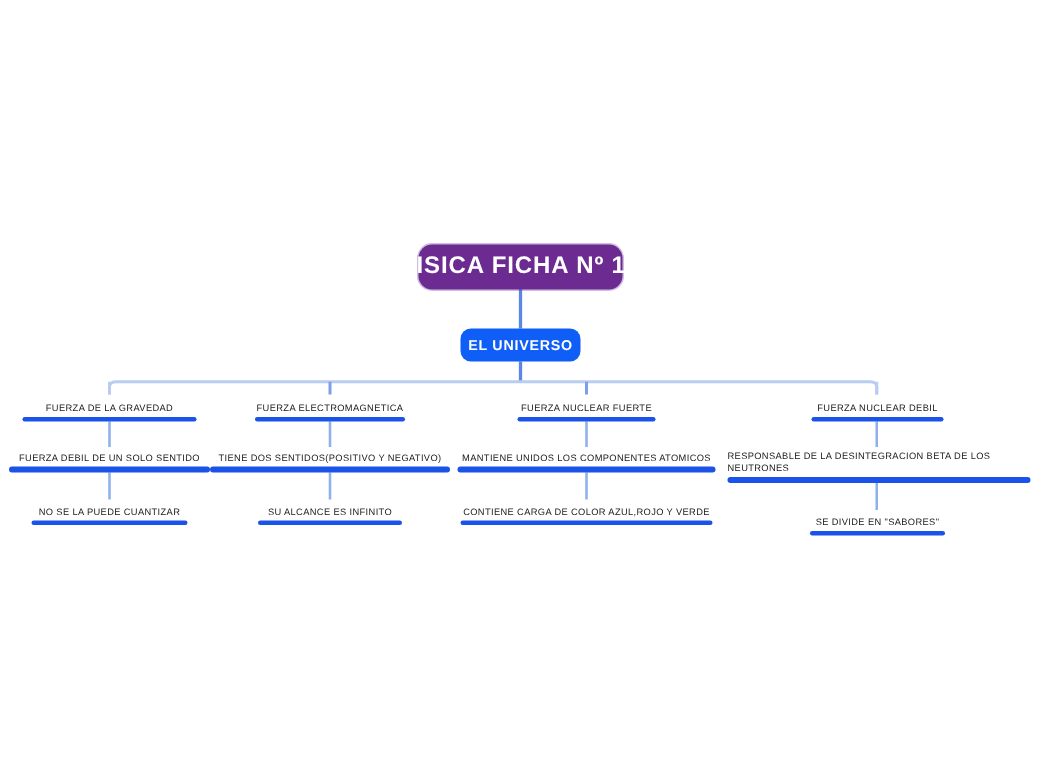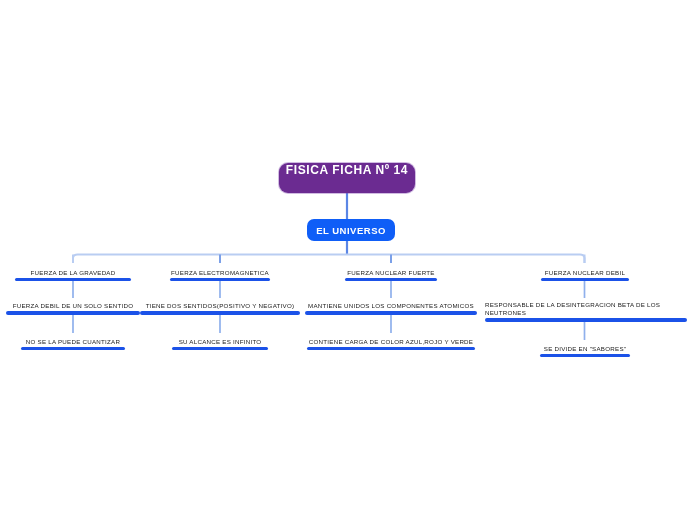--- a/index.html
+++ b/index.html
@@ -32,24 +32,25 @@
     pointer-events: none;
   }
 
   
   .root-node {
     position: absolute;
     box-sizing: border-box;
     border-radius: 9px;
     background: #6b2b91;
     color: #ffffff;
-    font-size: 12px;
+    font-size: 16px;
     font-weight: bold;
     letter-spacing: 0.6px;
     display: flex;
+    align-items: center;
     justify-content: center;
     padding: 0 18px;
     white-space: nowrap;
     box-shadow: 0 0 0 1px rgba(120,60,170,0.35);
   }
 
   
   .universe-node {
     position: absolute;
     box-sizing: border-box;
@@ -124,21 +125,21 @@
     <line x1="73" y1="315" x2="73" y2="333" stroke="#8fb0ec" stroke-width="1.7"></line>
     <line x1="220" y1="315" x2="220" y2="333" stroke="#8fb0ec" stroke-width="1.7"></line>
     <line x1="391" y1="315" x2="391" y2="333" stroke="#8fb0ec" stroke-width="1.7"></line>
     <line x1="584.5" y1="322" x2="584.5" y2="340" stroke="#8fb0ec" stroke-width="1.7"></line>
   </svg>
 
   <div class="root-node" style="left:279px; top:163px; width:136px; height:30px;">
     <span>FISICA FICHA Nº 14</span>
   </div>
 
-  <div class="universe-node" style="left:307px; top:219px; width:88px; height:22px;">
+  <div class="universe-node" style="left:307px; top:219px; width:80px; height:22px;">
     <span>EL UNIVERSO</span>
   </div>
 
   <div class="uline-node depth-1" style="left:15px; top:263px; width:116px; height:18px;">
     <div class="uline-text">FUERZA DE LA GRAVEDAD</div>
     <div class="uline-bar"></div>
   </div>
 
   <div class="uline-node depth-2" style="left:6px; top:298px; width:134px; height:17px;">
     <div class="uline-text">FUERZA DEBIL DE UN SOLO SENTIDO</div>

